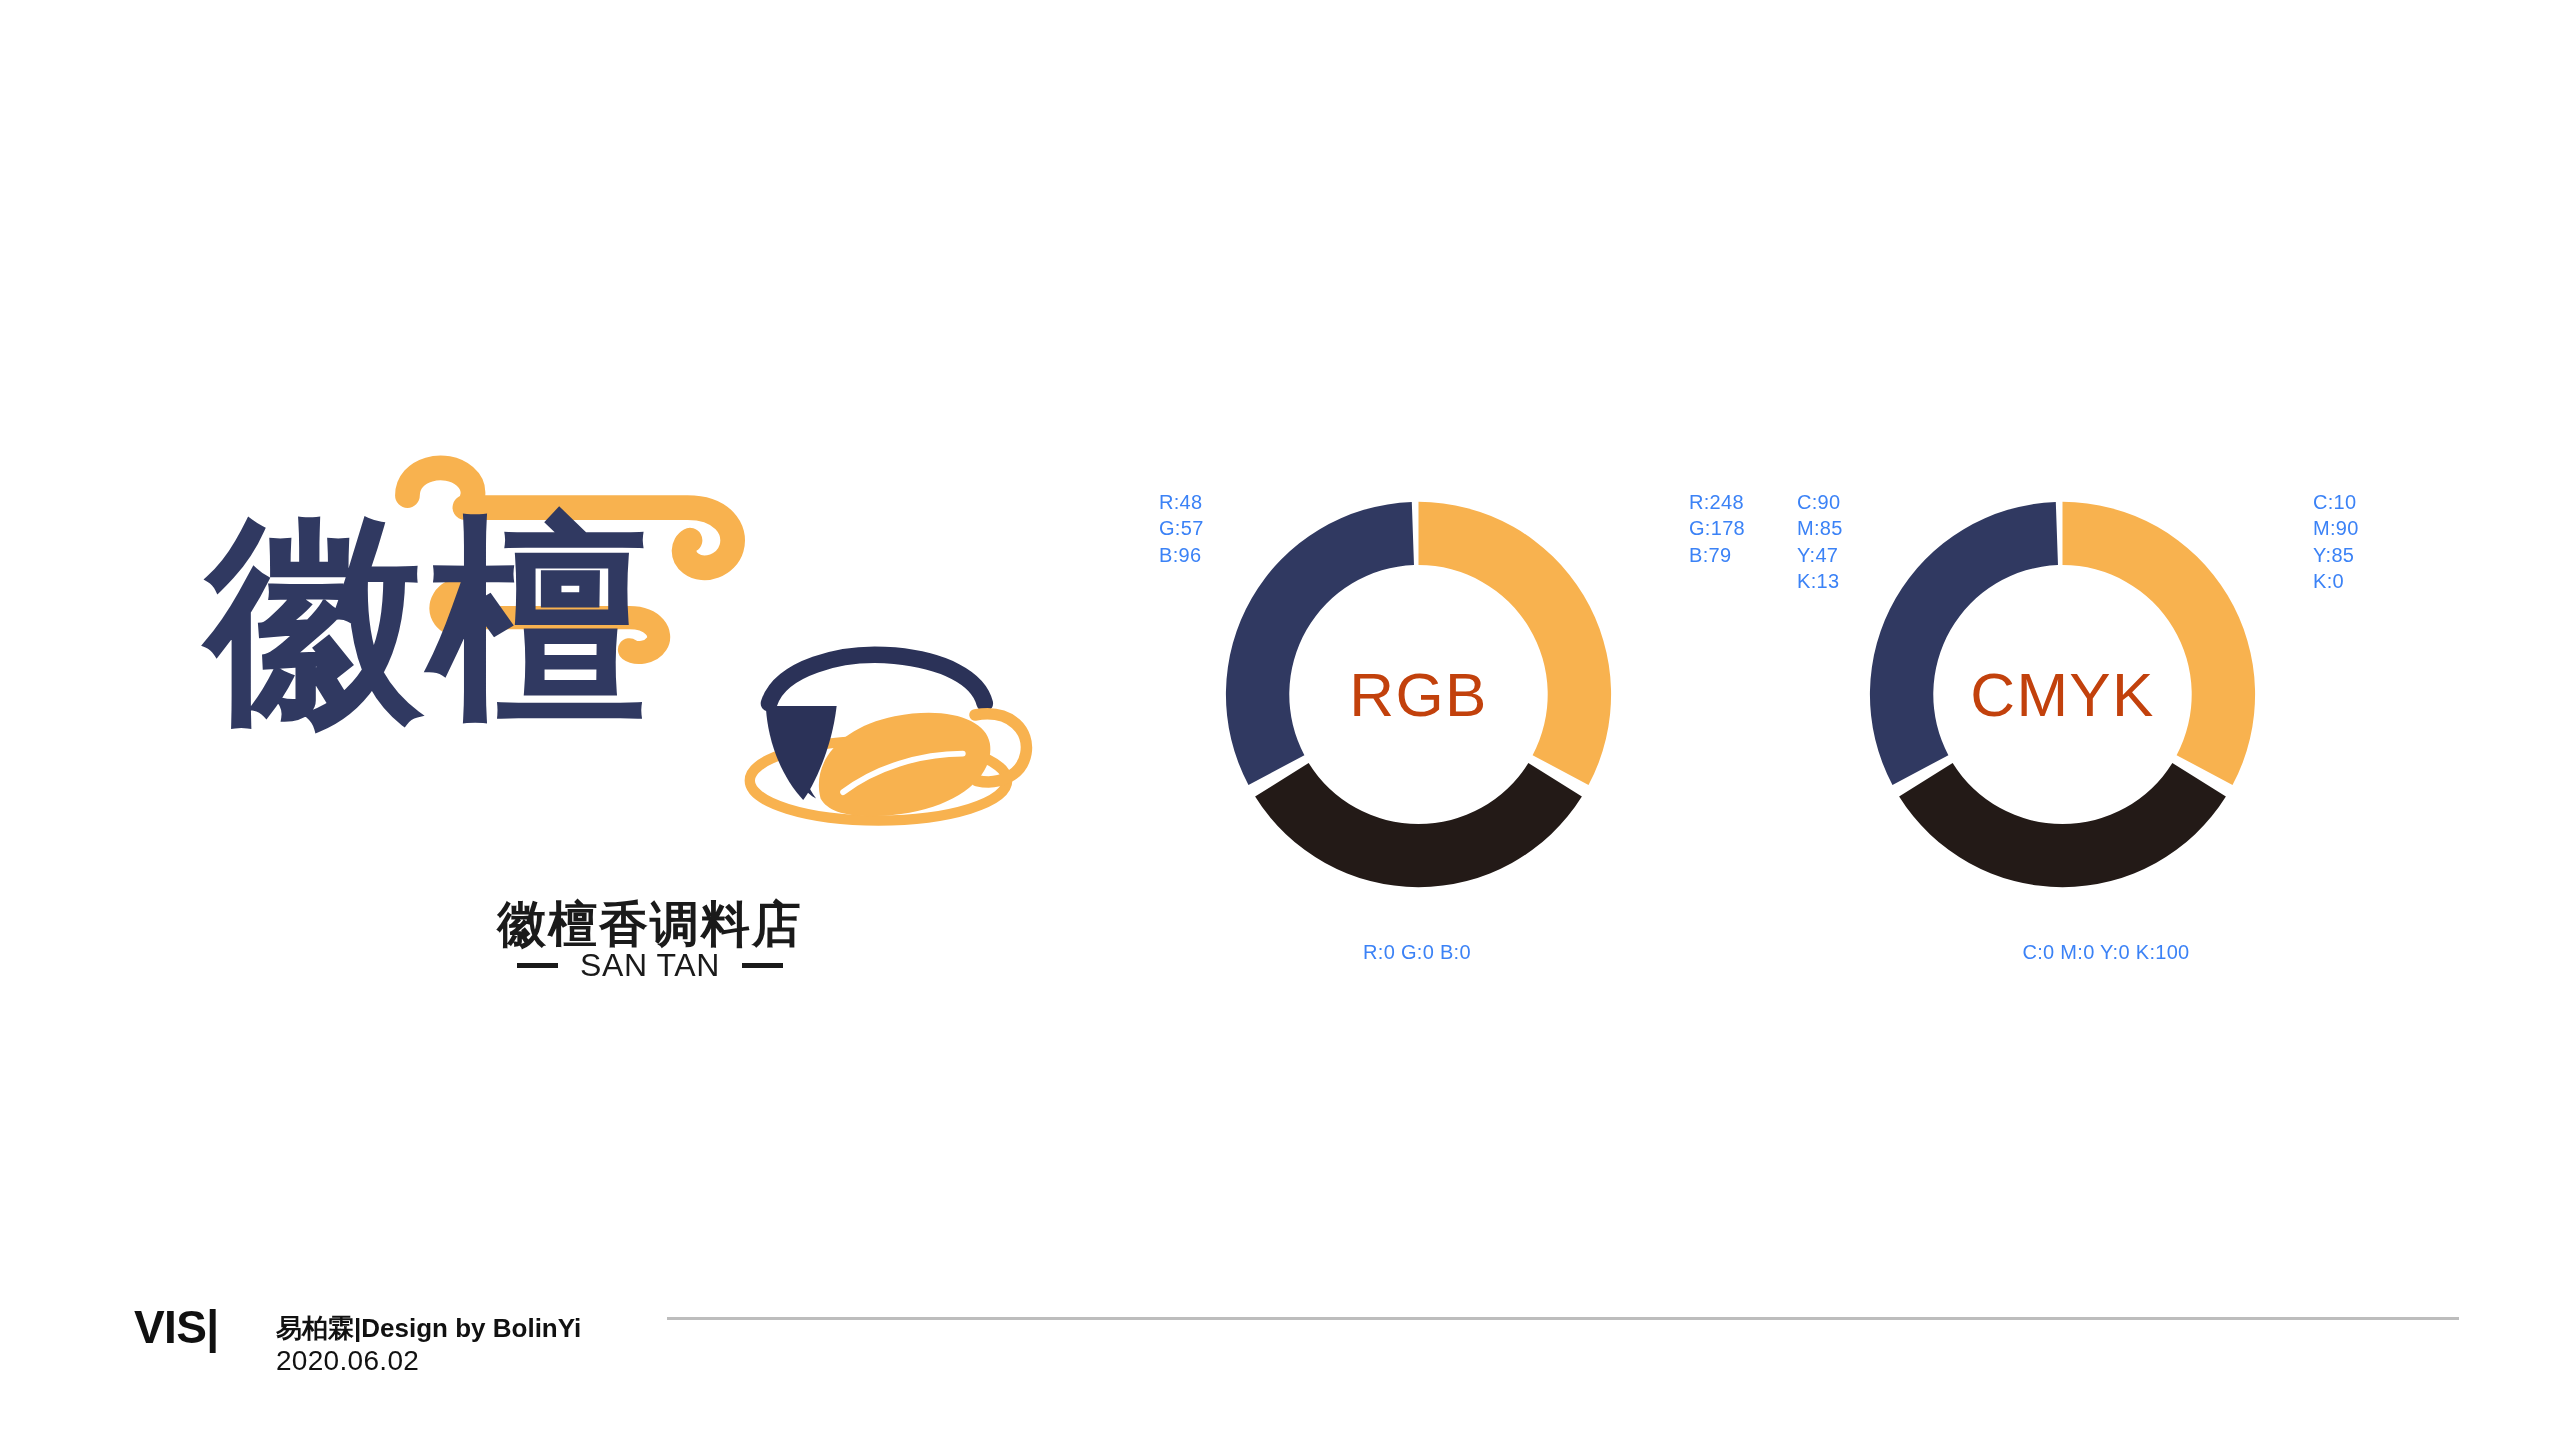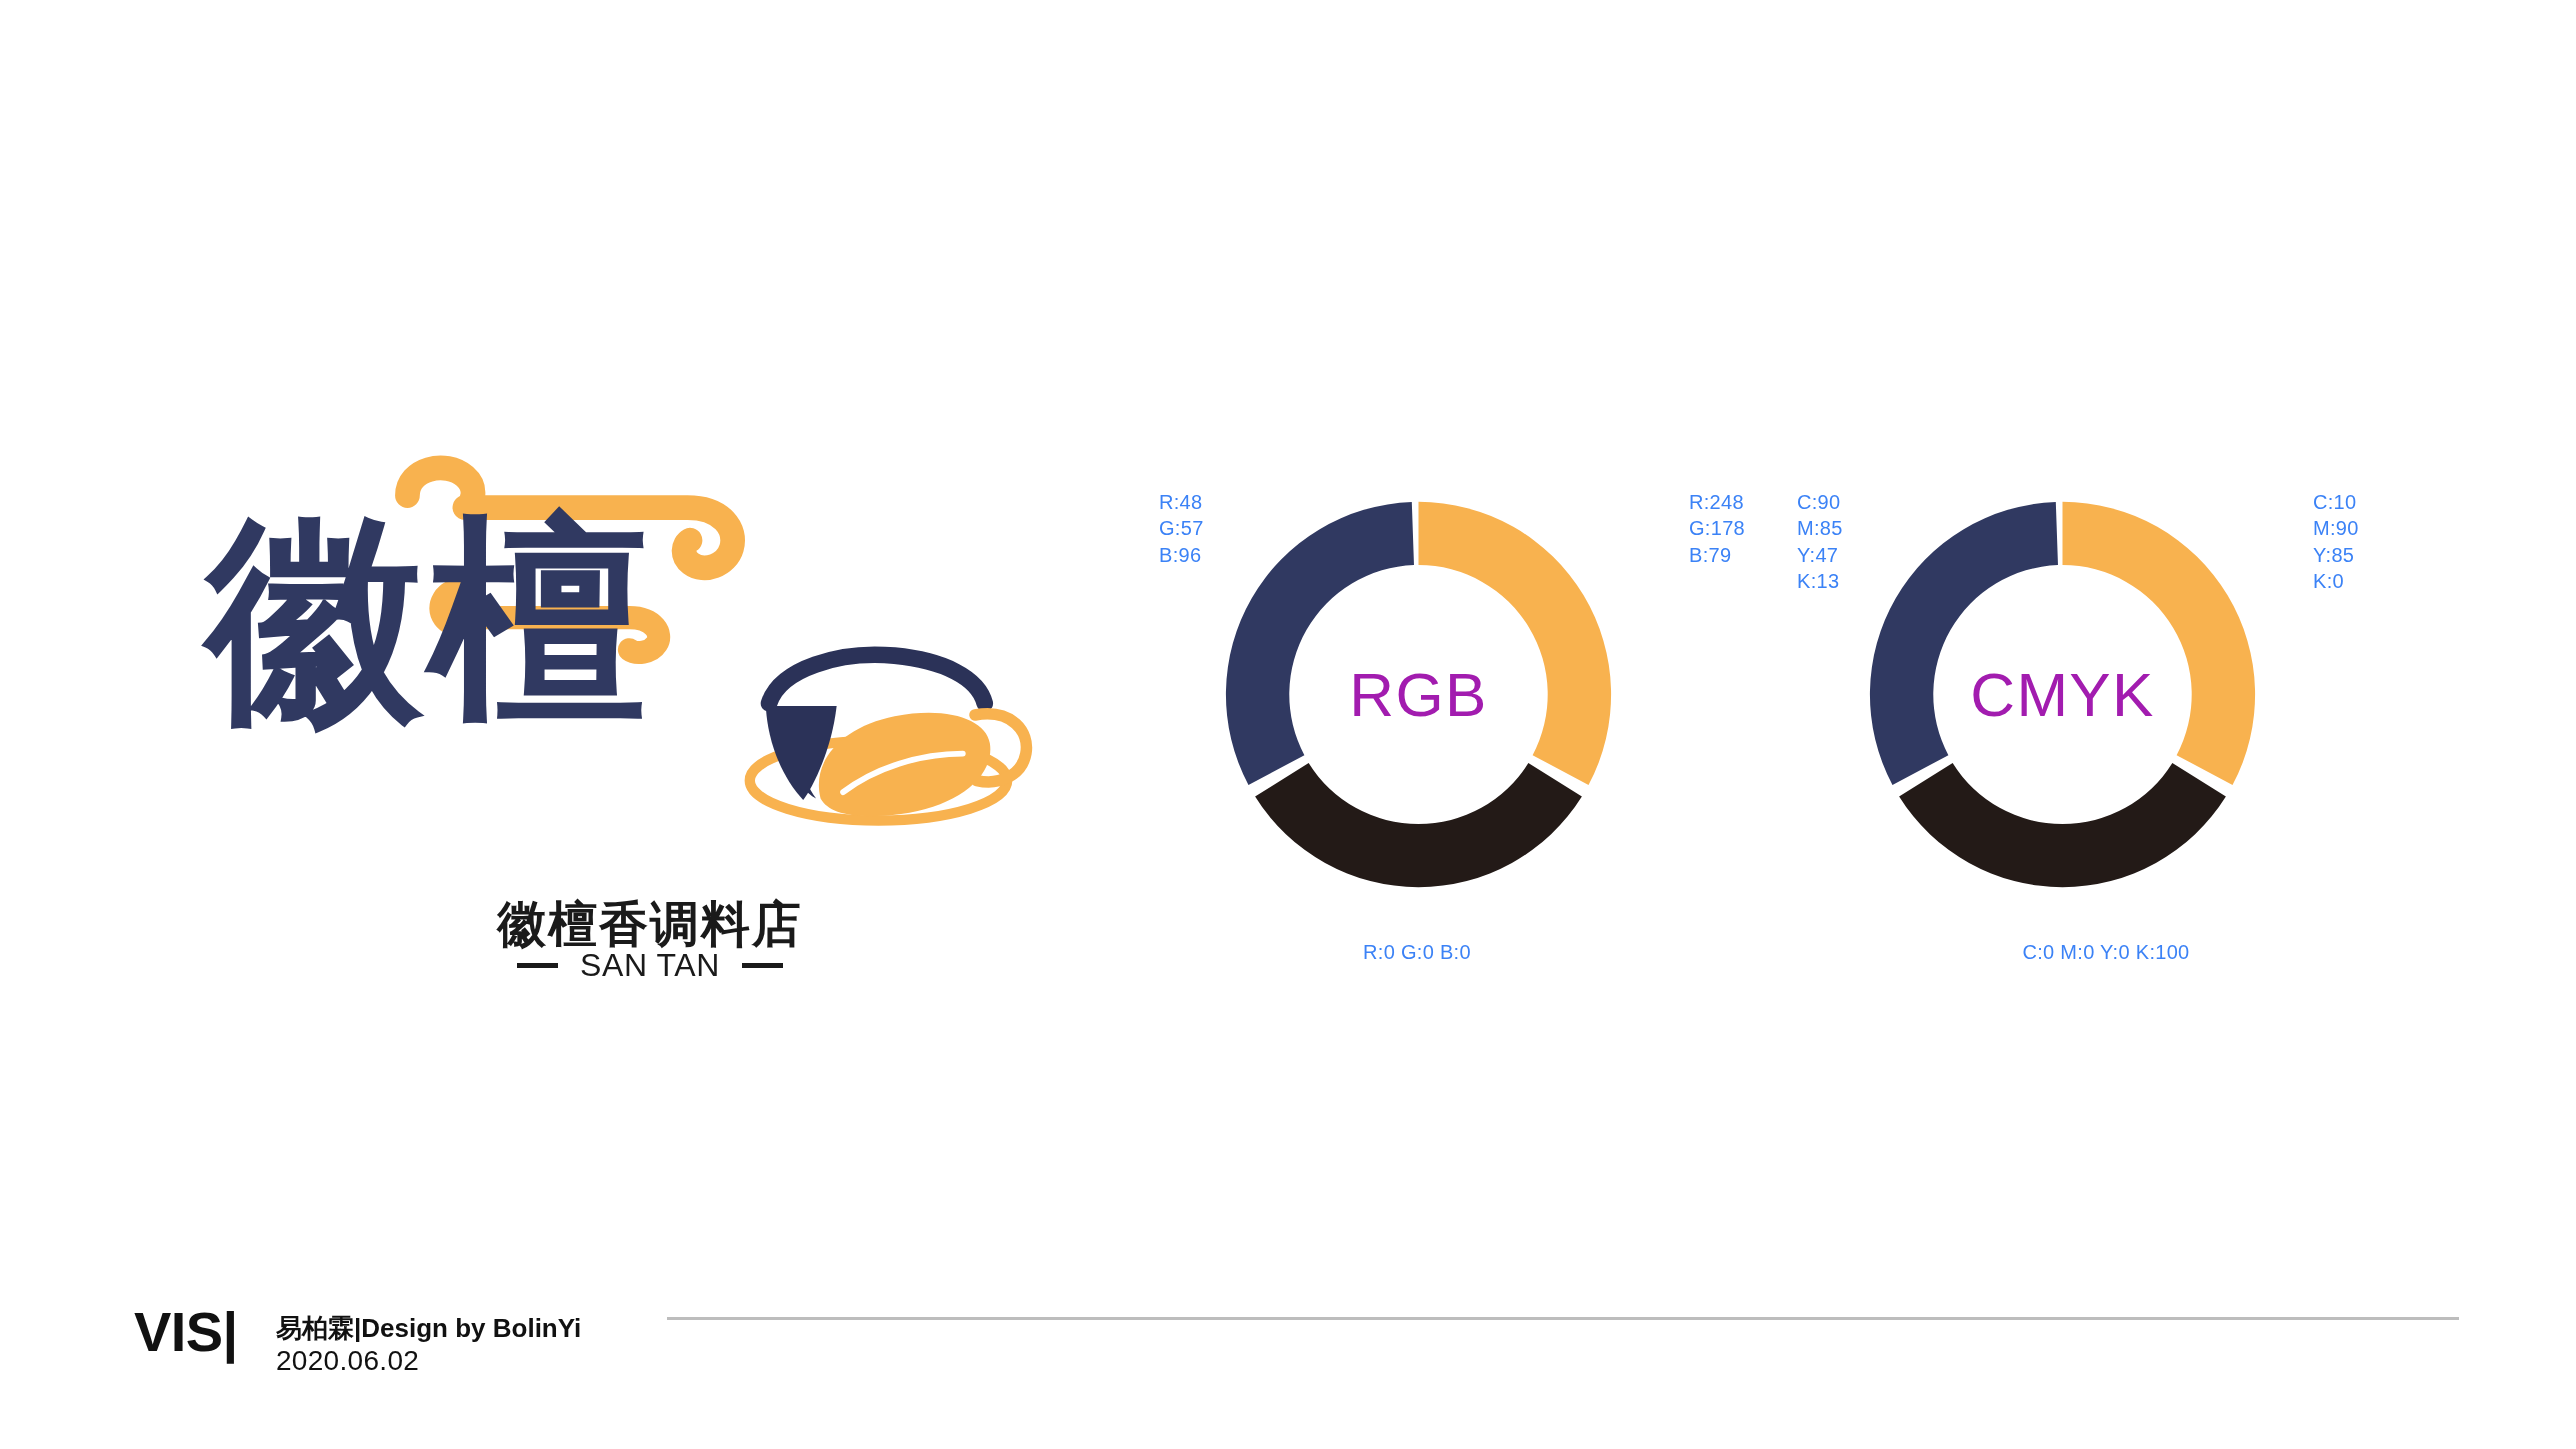--- a/index.html
+++ b/index.html
@@ -87,21 +87,21 @@
     position: absolute;
     left: 0;
     top: 0;
     width: 451px;
     height: 451px;
     display: flex;
     align-items: center;
     justify-content: center;
     font-size: 62px;
     font-weight: 400;
-    color: #a21caf;
+    color: #c2410c;
     letter-spacing: 1.3px;
     pointer-events: none;
   }
 
   .swatch-label {
     position: absolute;
     font-size: 20px;
     line-height: 1.32;
     color: #3b82f6;
     white-space: pre;
@@ -126,21 +126,21 @@
     position: absolute;
     left: 0;
     top: 1294px;
     width: 2576px;
     height: 103px;
   }
   #footer-vis {
     position: absolute;
     left: 134px;
     top: 10.3px;
-    font-size: 56px;
+    font-size: 46px;
     font-weight: 700;
     letter-spacing: -0.6px;
     color: #111111;
     line-height: 1;
     white-space: nowrap;
   }
   #footer-credit-stack {
     position: absolute;
     left: 276px;
     top: 9px;

